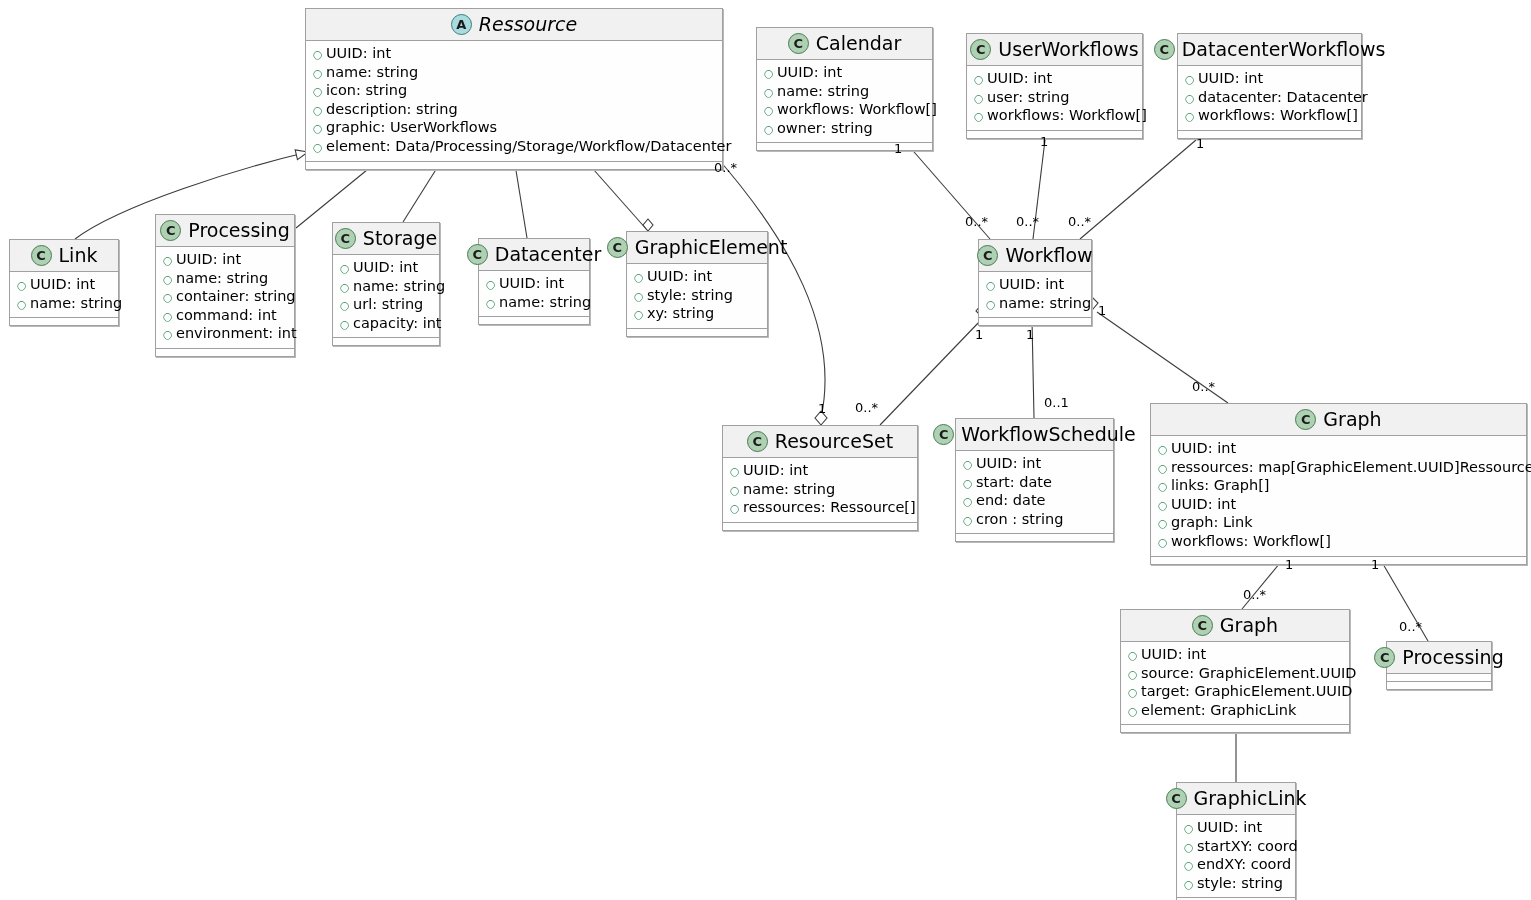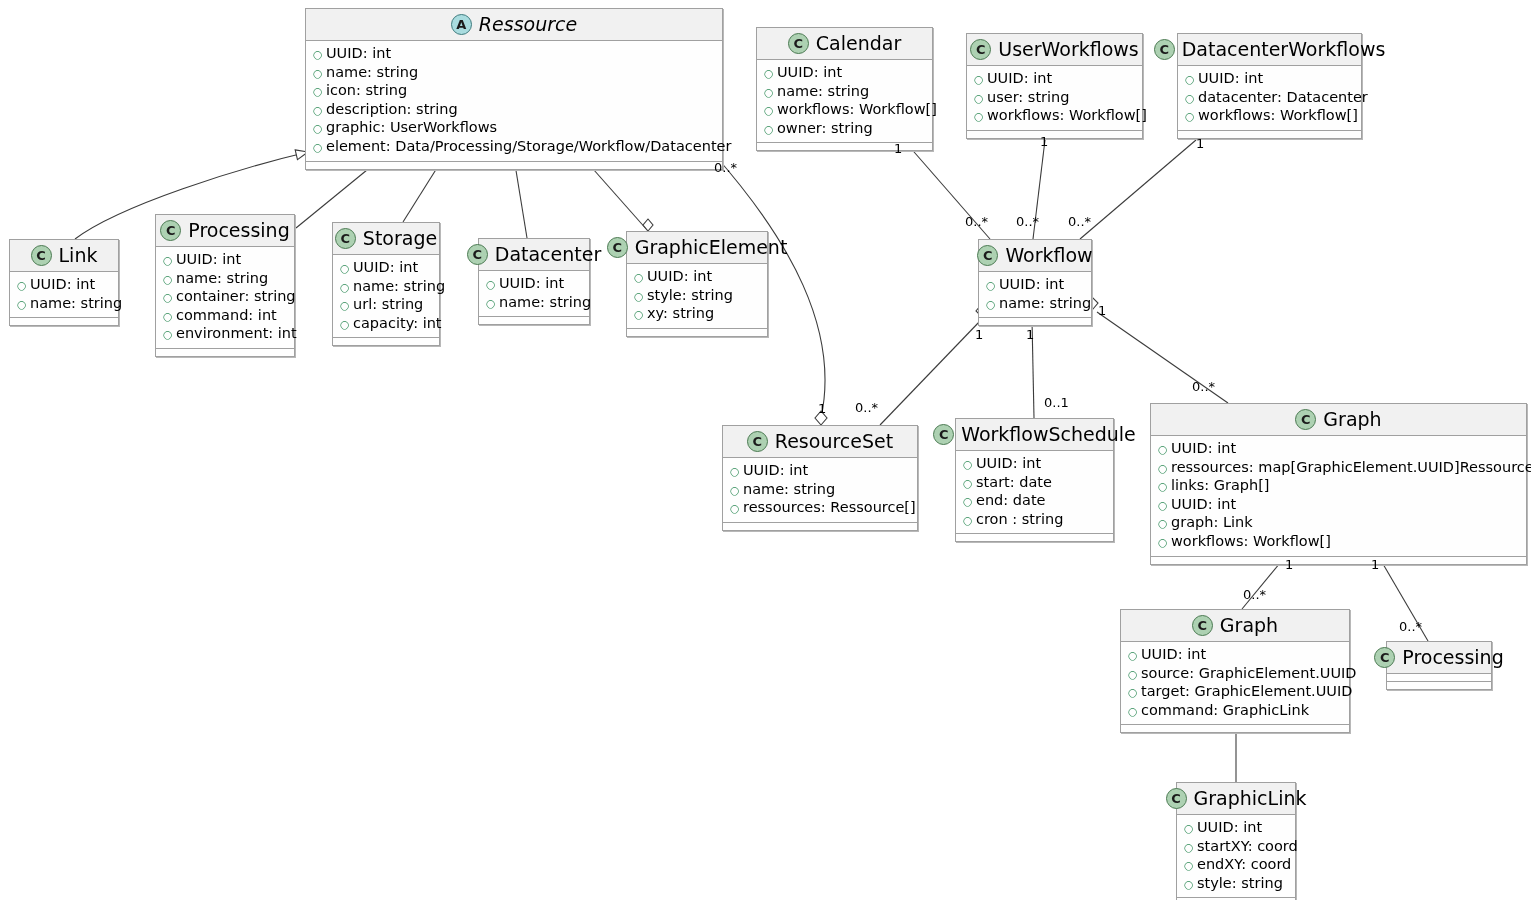--- a/index.html
+++ b/index.html
@@ -432,21 +432,21 @@
           <div class="attr">
             <span class="vis">○</span>
             <span>source: GraphicElement.UUID</span>
           </div>
           <div class="attr">
             <span class="vis">○</span>
             <span>target: GraphicElement.UUID</span>
           </div>
           <div class="attr">
             <span class="vis">○</span>
-            <span>command: GraphicLink</span>
+            <span>element: GraphicLink</span>
           </div>
         </div>
         <div class="uml-ops"></div>
       </div>
       <div class="uml-class" style="left: 1386px; top: 641px; width: 106px;">
         <div class="uml-header">
           <span class="stereo c">C</span>
           <span class="cls-name">Processing</span>
         </div>
         <div class="uml-attrs empty"></div>

